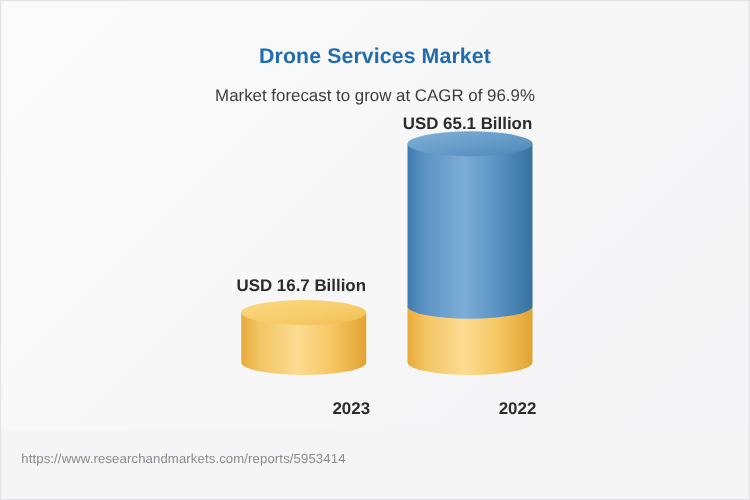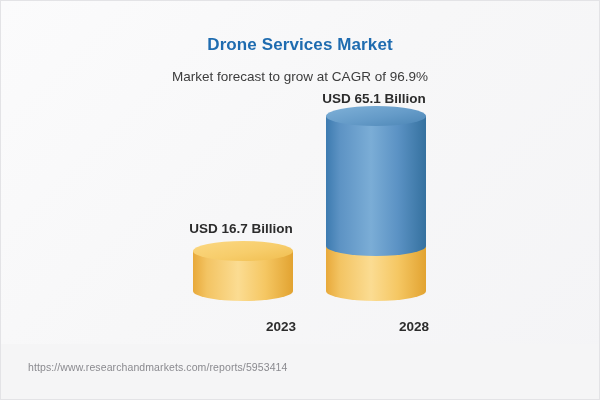--- a/index.html
+++ b/index.html
@@ -90,21 +90,21 @@
   .footer {
     position: absolute;
     left: 0;
     bottom: 0;
     width: 100%;
     height: 55px;
     background: #f5f5f6;
   }
   .footer-url {
     position: absolute;
-    left: 27px;
+    left: 16px;
     top: 17px;
     font-size: 10.5px;
     color: #8a8a8f;
     letter-spacing: 0.1px;
   }
   .logo {
     position: absolute;
     right: 16px;
     top: 9px;
     text-align: right;
@@ -208,21 +208,21 @@
           <ellipse cx="54" cy="188" rx="50" ry="8" fill="url(#shadow2030)"></ellipse>
 
           <path d="M2,141 L2,186 A50,10 0 0 0 102,186 L102,141 Z" fill="url(#yellowBody2030)"></path>
 
           <path d="M2,11 L2,141 A50,10 0 0 0 102,141 L102,11 Z" fill="url(#blueBody2030)"></path>
 
           <ellipse cx="52" cy="11" rx="50" ry="10" fill="url(#blueTop2030)"></ellipse>
         </svg>
       </div>
 
-      <div class="cat-label">2028</div>
+      <div class="cat-label">2022</div>
     </div>
 
   </div>
 
   <div class="footer">
     <a class="footer-url" href="#" style="text-decoration:none;">https://www.researchandmarkets.com/reports/5953414</a>
 
   </div>
 
 </div>

